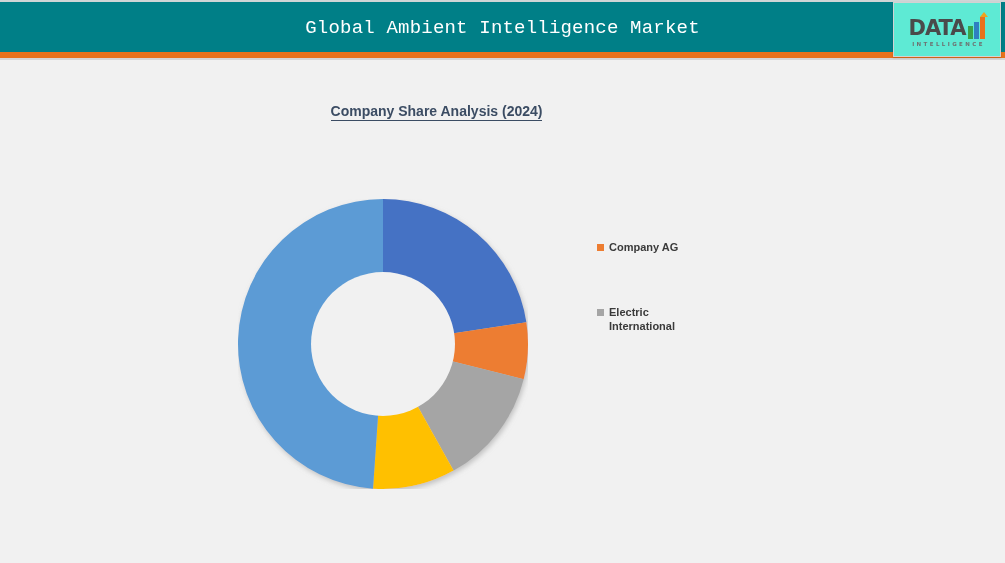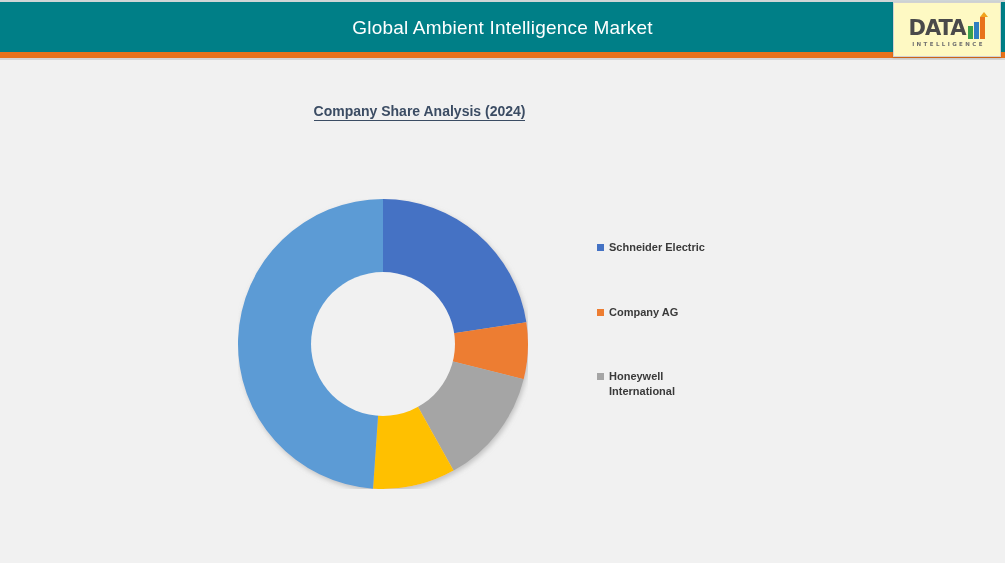--- a/index.html
+++ b/index.html
@@ -31,21 +31,21 @@
     left: 0;
     top: 0;
     width: 1005px;
     height: 52px;
     line-height: 52px;
     text-align: center;
     color: #ffffff;
     font-size: 19px;
     font-weight: 400;
     letter-spacing: .2px;
-    font-family: Liberation Sans, sans-serif;
+    font-family: Liberation Mono, monospace;
   }
   #header-accent {
     position: absolute;
     left: 0;
     top: 52px;
     width: 1005px;
     height: 6px;
     background: #e8721c;
   }
   #header-underline {
@@ -57,21 +57,21 @@
     background: #d7d7d7;
   }
 
   
   #logo-box {
     position: absolute;
     right: 4px;
     top: 2px;
     width: 108px;
     height: 55px;
-    background: #fef9c3;
+    background: #5eead4;
     border: 1px solid #d2d2d2;
     box-shadow: 0 1px 2px rgba(0,0,0,.18);
     box-sizing: border-box;
     display: flex;
     flex-direction: column;
     align-items: center;
     justify-content: center;
   }
   .logo-row {
     display: flex;
@@ -124,20 +124,21 @@
   #chart-title {
     position: absolute;
     left: 0;
     top: 103px;
     width: 839px;
     text-align: center;
     font-size: 14px;
     font-weight: bold;
     color: #3b4c63;
     font-family: "Liberation Sans", sans-serif;
+    padding-left: 17px;
   }
   #chart-title span {
     border-bottom: 1.5px solid #3b4c63;
     padding-bottom: 1px;
   }
 
   
   #donut-wrap {
     position: absolute;
     left: 238px;
@@ -214,25 +215,21 @@
         <path d="M 145 145 L 285.6683564910653 180.17688846533406 A 145 145 0 0 1 215.65126823017317 271.6230559474384 Z" fill="#a5a5a5"></path>
         <path d="M 145 145 L 215.65126823017317 271.6230559474384 A 145 145 0 0 1 134.98629627141113 289.65381342237765 Z" fill="#ffc000"></path>
         <path d="M 145 145 L 134.98629627141113 289.65381342237765 A 145 145 0 0 1 144.99999999999997 0 Z" fill="#5b9bd5"></path>
       </g>
     <circle cx="145" cy="145" r="72" fill="#f1f1f1"></circle>
   </svg>
 </div>
 
 <div id="legend">
     <div class="legend-item">
-      <span class="legend-swatch" style="background: rgb(68, 114, 196);"></span>
-      <span class="legend-label">Schneider Electric</span>
-    </div>
-    <div class="legend-item">
       <span class="legend-swatch" style="background: rgb(237, 125, 49);"></span>
       <span class="legend-label">Company AG</span>
     </div>
     <div class="legend-item">
       <span class="legend-swatch" style="background: rgb(165, 165, 165);"></span>
-      <span class="legend-label">Honeywell
+      <span class="legend-label">Electric
 International</span>
     </div>
   </div>
 
 </body></html>

